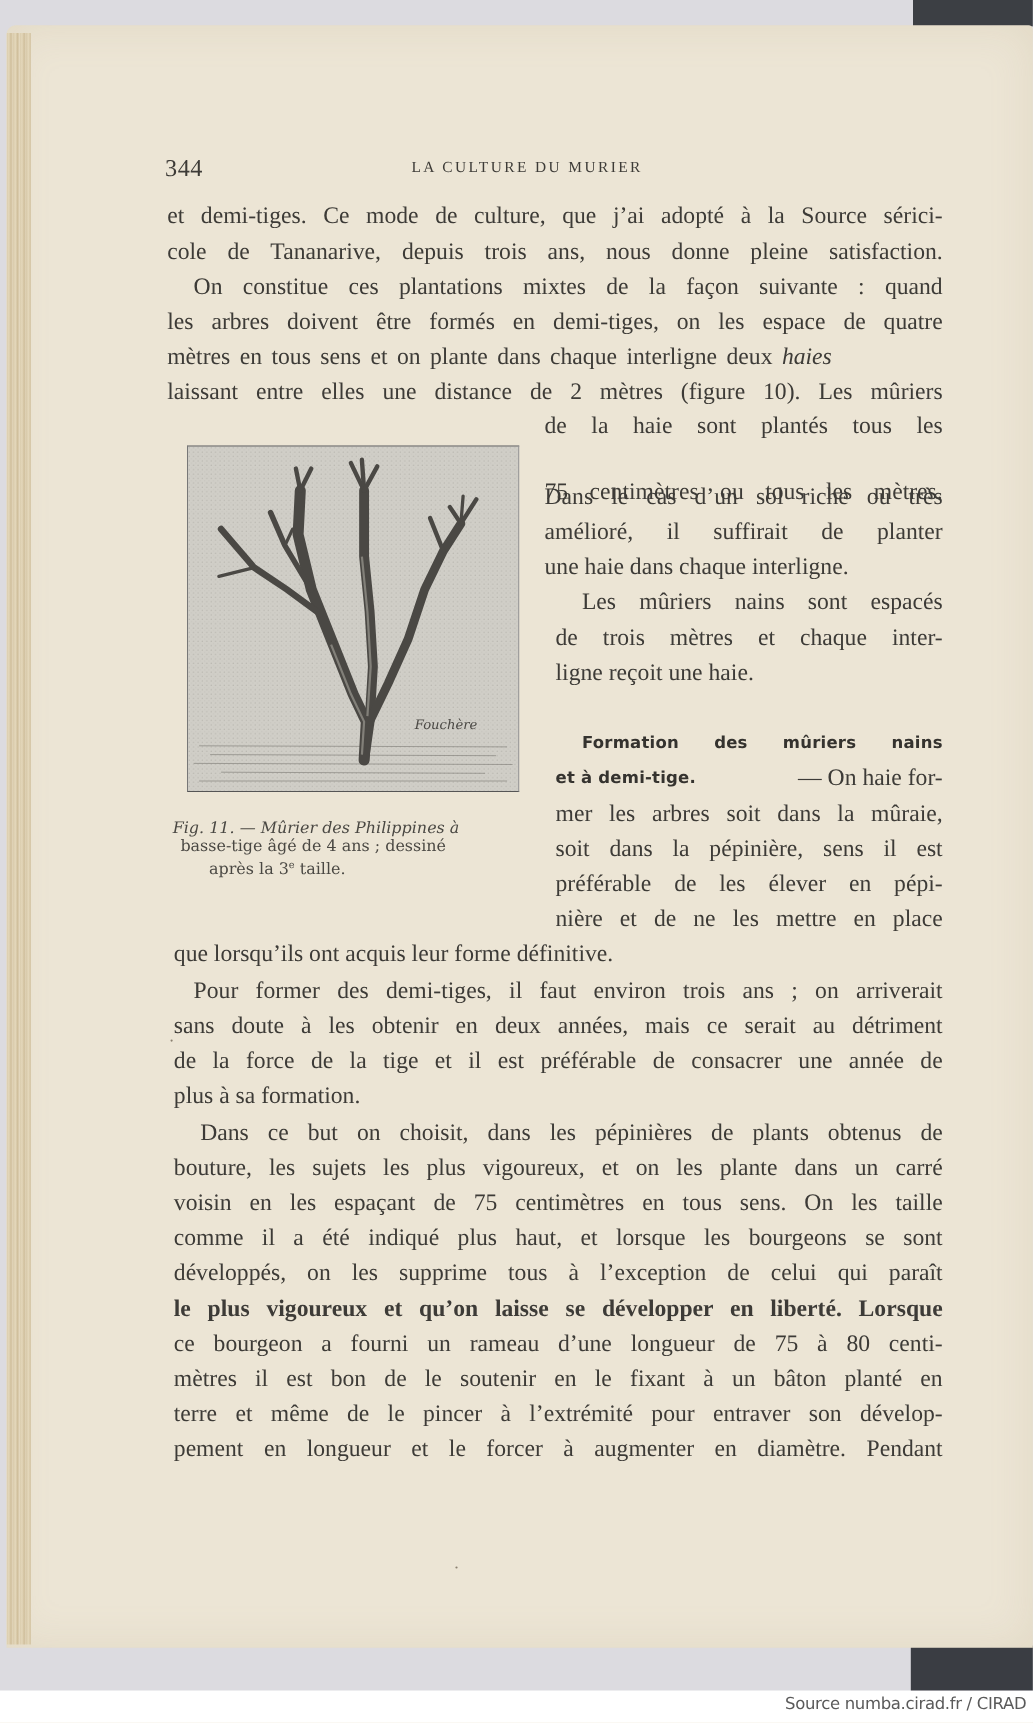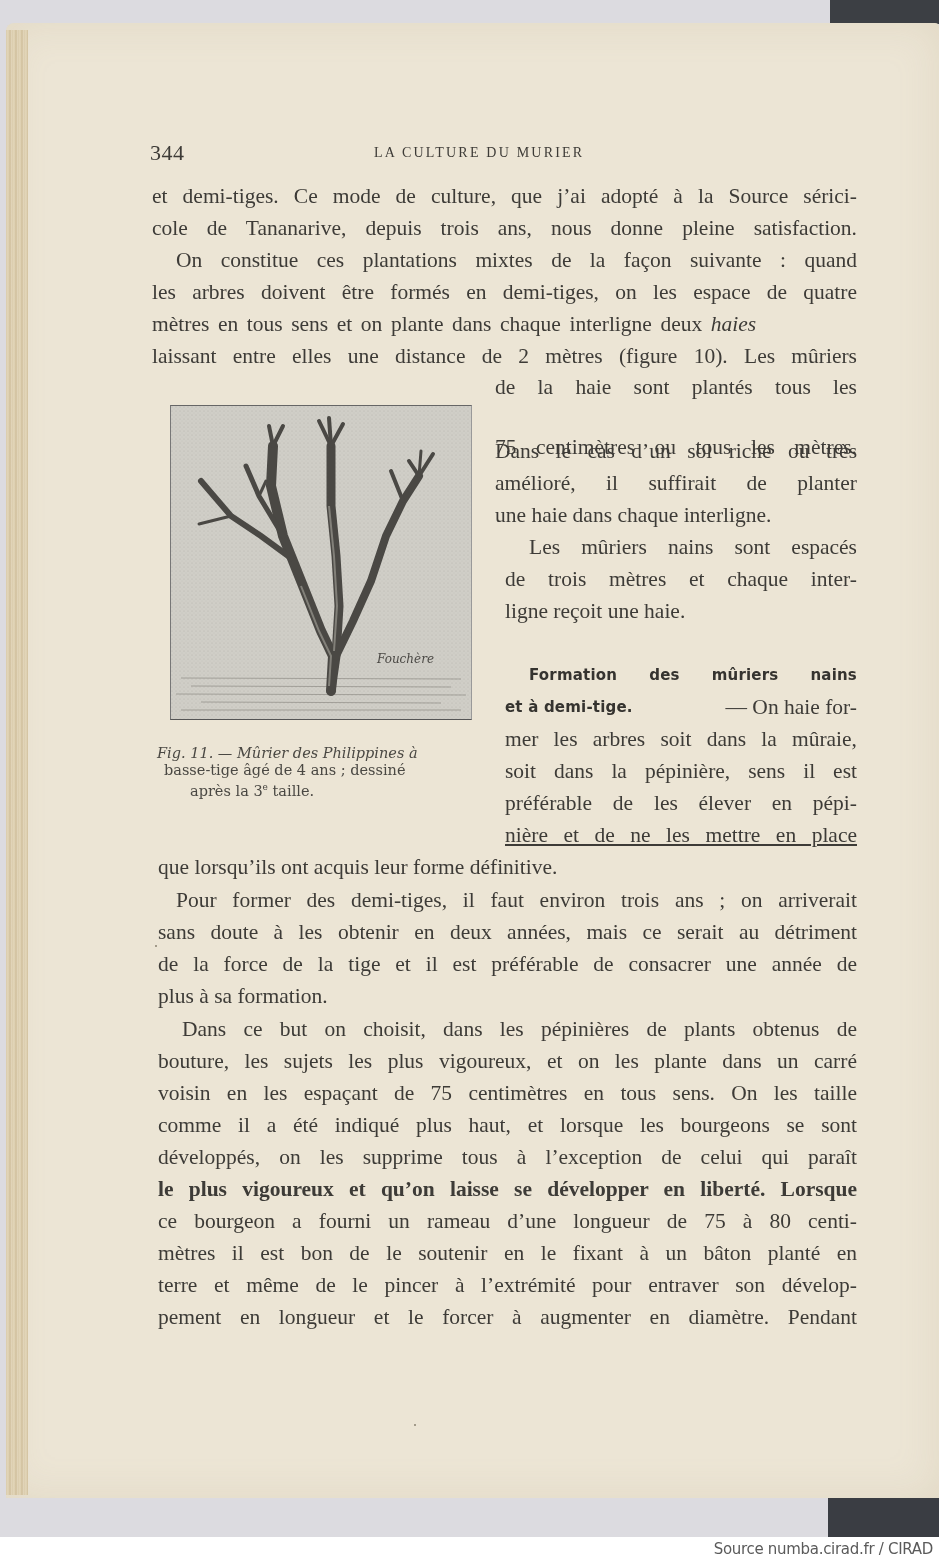--- a/index.html
+++ b/index.html
@@ -59,21 +59,21 @@
 <div class="line text" style="left:505px; top:598px; width:352px;">ligne reçoit une haie.</div>
 
 <div class="line text bold just" style="left:529px; top:662px; width:328px;">Formation des mûriers nains</div>
 <div class="line text" style="left:505px; top:694px; width:352px; display:flex; justify-content:space-between;">
   <span class="bold">et à demi-tige.</span>
   <span> — On haie for-</span>
 </div>
 <div class="line text just" style="left:505px; top:726px; width:352px;">mer les arbres soit dans la mûraie,</div>
 <div class="line text just" style="left:505px; top:758px; width:352px;">soit dans la pépinière, sens il est</div>
 <div class="line text just" style="left:505px; top:790px; width:352px;">préférable de les élever en pépi-</div>
-<div class="line text just" style="left:505px; top:822px; width:352px;text-decoration:underline;">nière et de ne les mettre en place</div>
+<div class="line text just" style="left:505px; top:822px; width:352px;">nière et de ne les mettre en place</div>
 <div class="line text" style="left:158px; top:854px; width:705px;">que lorsqu’ils ont acquis leur forme définitive.</div>
 
 <div class="figure">
   <svg width="300" height="313" viewBox="0 0 300 313">
     <defs>
       <pattern id="grain" width="4" height="4" patternUnits="userSpaceOnUse">
         <rect width="4" height="4" fill="#d0cec7"></rect>
         <circle cx="1" cy="1" r="0.6" fill="#b5b3ac"></circle>
         <circle cx="3" cy="3" r="0.5" fill="#c2c0b9"></circle>
       </pattern>

